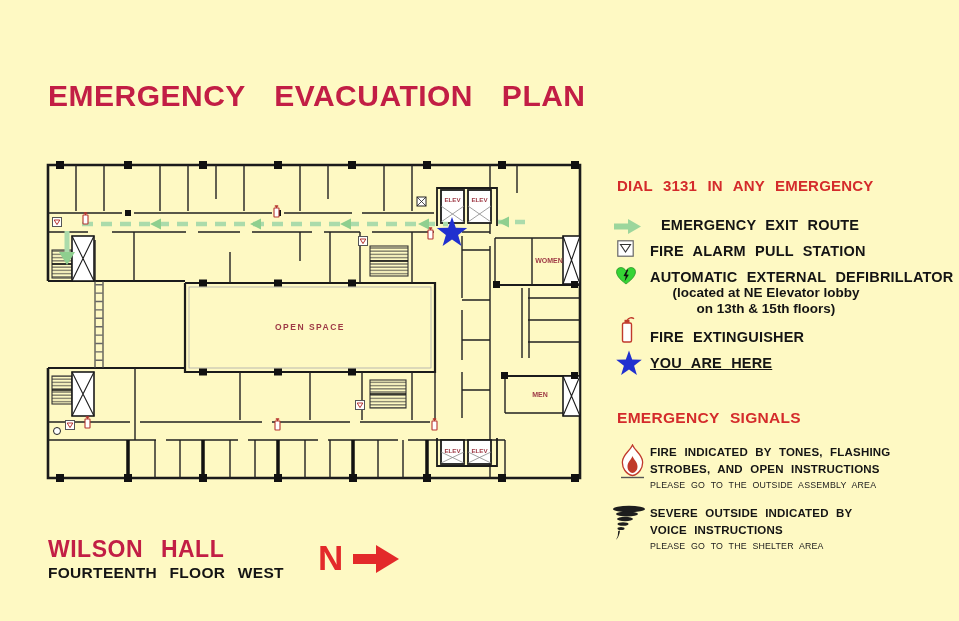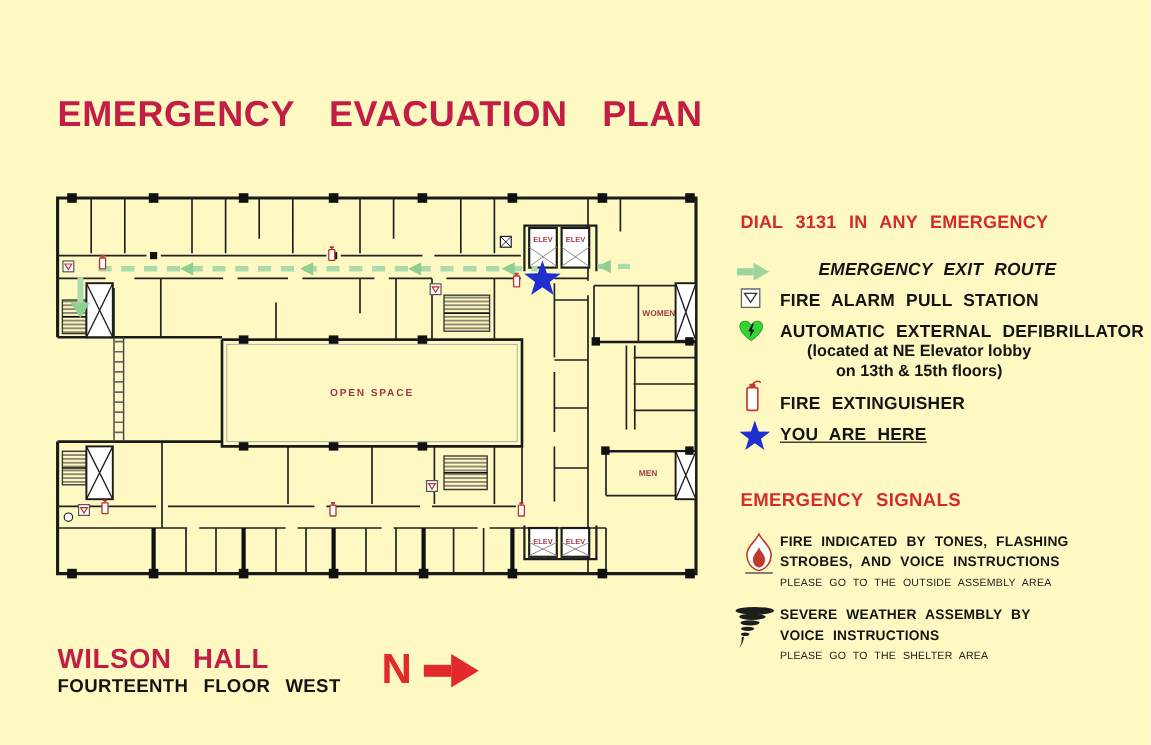--- a/index.html
+++ b/index.html
@@ -202,21 +202,21 @@
       <text x="540" y="397" font-size="7" text-anchor="middle">MEN</text>
     </g>
   </svg>
 
   <div class="abs dial">DIAL 3131 IN ANY EMERGENCY</div>
 
   <svg class="abs" style="left:614px;top:219px;" width="27" height="15" viewBox="0 0 27 15">
     <rect x="0" y="4.5" width="14" height="6" fill="#9CD69C"></rect>
     <polygon points="14,0 27,7.5 14,15" fill="#9CD69C"></polygon>
   </svg>
-  <div class="abs leg-label" style="left:682px;top:217px;font-style:italic;">EMERGENCY EXIT ROUTE</div>
+  <div class="abs leg-label" style="left:661px;top:217px;">EMERGENCY EXIT ROUTE</div>
 
   <svg class="abs" style="left:617px;top:240px;" width="17" height="17" viewBox="0 0 17 17">
     <rect x="0.8" y="0.8" width="15.4" height="15.4" fill="#fff" stroke="#666" stroke-width="1.2"></rect>
     <polygon points="3.5,4.5 13.5,4.5 8.5,12" fill="#fff" stroke="#333" stroke-width="1.1"></polygon>
   </svg>
   <div class="abs leg-label" style="left:650px;top:243px;">FIRE ALARM PULL STATION</div>
 
   <svg class="abs" style="left:616px;top:267px;" width="20" height="19" viewBox="0 0 20 19">
     <path d="M10,17 C3,12 0.5,8 0.5,4.8 C0.5,2 2.6,0.5 5,0.5 C7,0.5 9,2 10,3.8 C11,2 13,0.5 15,0.5 C17.4,0.5 19.5,2 19.5,4.8 C19.5,8 17,12 10,17 Z" fill="#35D435" stroke="#157a15" stroke-width="0.6"></path>
     <polygon points="11,2.5 7.5,9 9.8,9.3 8.6,14.5 12.8,7.8 10.3,7.5 12.3,2.8" fill="#111"></polygon>
@@ -238,34 +238,34 @@
   <div class="abs leg-label" style="left:650px;top:355px;text-decoration:underline;">YOU ARE HERE</div>
 
   <div class="abs sig-head">EMERGENCY SIGNALS</div>
 
   <svg class="abs" style="left:620px;top:444px;" width="25" height="35" viewBox="0 0 25 35">
     <path d="M12.5,1 C10,7 3.5,10 2.5,17 C1.6,24 6.5,30.5 12.5,31.5 C18.5,30.5 23.4,24 22.5,17 C21.5,10 15,7 12.5,1 Z" fill="#fff" stroke="#C0392B" stroke-width="1.3"></path>
     <path d="M12.5,12 C11,16 7.5,18 7.5,22.5 C7.5,26.5 10,28.6 12.5,29 C15,28.6 17.5,26.5 17.5,22.5 C17.5,18 14,16 12.5,12 Z" fill="#C0392B"></path>
     <path d="M1,33.5 H24" stroke="#555" stroke-width="1.4"></path>
   </svg>
   <div class="abs sig-line" style="left:650px;top:446px;">FIRE INDICATED BY TONES, FLASHING</div>
-  <div class="abs sig-line" style="left:650px;top:463px;">STROBES, AND VOICE INSTRUCTIONS</div>
+  <div class="abs sig-line" style="left:650px;top:463px;">STROBES, AND OPEN INSTRUCTIONS</div>
   <div class="abs sig-note" style="left:650px;top:480px;">PLEASE GO TO THE OUTSIDE ASSEMBLY AREA</div>
 
   <svg class="abs" style="left:612px;top:505px;" width="35" height="37" viewBox="0 0 35 37">
     <g fill="#1d1d1d">
       <ellipse cx="17" cy="4" rx="16" ry="3.2"></ellipse>
       <ellipse cx="15" cy="9" rx="11" ry="2.6"></ellipse>
       <ellipse cx="13" cy="14" rx="8" ry="2.2"></ellipse>
       <ellipse cx="11" cy="19" rx="5.5" ry="1.8"></ellipse>
       <ellipse cx="9" cy="23.5" rx="3.5" ry="1.5"></ellipse>
       <path d="M8,25.5 Q7.5,31 4,35 Q6.5,30.5 6.2,26 Z"></path>
     </g>
   </svg>
-  <div class="abs sig-line" style="left:650px;top:507px;">SEVERE WEATHER ASSEMBLY BY</div>
+  <div class="abs sig-line" style="left:650px;top:507px;">SEVERE OUTSIDE INDICATED BY</div>
   <div class="abs sig-line" style="left:650px;top:524px;">VOICE INSTRUCTIONS</div>
   <div class="abs sig-note" style="left:650px;top:541px;">PLEASE GO TO THE SHELTER AREA</div>
 
   <div class="abs building">WILSON HALL</div>
   <div class="abs floorname">FOURTEENTH FLOOR WEST</div>
 
   <div class="abs north-n">N</div>
   <svg class="abs" style="left:353px;top:545px;" width="46" height="28" viewBox="0 0 46 28">
     <rect x="0" y="9" width="23" height="10" fill="#E32A2A"></rect>
     <polygon points="23,0 46,14 23,28" fill="#E32A2A"></polygon>

